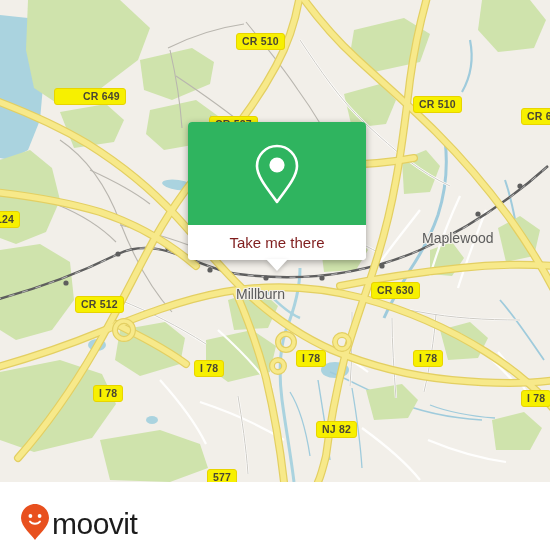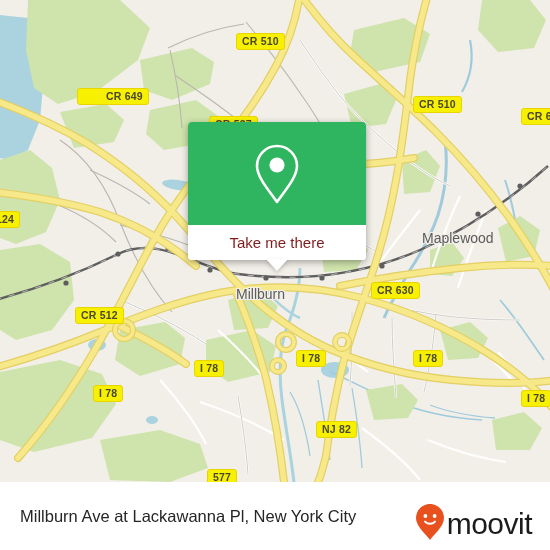--- a/index.html
+++ b/index.html
@@ -268,39 +268,39 @@
         <circle cx="286" cy="342" r="8"></circle>
         <circle cx="342" cy="342" r="7"></circle>
         <circle cx="278" cy="366" r="6"></circle>
       </g>
     </svg>
 
     <div>
       <div class="shield" style="left:236px;top:33px;">
           <span>CR 510</span>
         </div>
-      <div class="shield" style="left:77px;top:88px;padding-left:28px;">
+      <div class="shield" style="left:54px;top:88px;padding-left:28px;">
           <span>CR 649</span>
         </div>
       <div class="shield" style="left:413px;top:96px;">
           <span>CR 510</span>
         </div>
       <div class="shield" style="left:521px;top:108px;">
           <span>CR 6</span>
         </div>
       <div class="shield" style="left:209px;top:116px;">
           <span>CR 527</span>
         </div>
       <div class="shield" style="left:-10px;top:211px;">
           <span>124</span>
         </div>
       <div class="shield" style="left:371px;top:282px;">
           <span>CR 630</span>
         </div>
-      <div class="shield" style="left:75px;top:307px;">
+      <div class="shield" style="left:75px;top:296px;">
           <span>CR 512</span>
         </div>
       <div class="shield" style="left:194px;top:360px;">
           <span>I 78</span>
         </div>
       <div class="shield" style="left:296px;top:350px;">
           <span>I 78</span>
         </div>
       <div class="shield" style="left:413px;top:350px;">
           <span>I 78</span>
@@ -332,21 +332,20 @@
           <path d="M23 3 C12 3 3 12 3 23 C3 35 17 50 23 59 C29 50 43 35 43 23 C43 12 34 3 23 3 Z" fill="none" stroke="#ffffff" stroke-width="2.6" stroke-linejoin="round"></path>
           <circle cx="23" cy="22" r="7.6" fill="#ffffff"></circle>
         </svg>
       </span>
     </div>
     <div class="popup-btn">Take me there</div>
     <div class="popup-tip"></div>
   </div>
 
   <div class="footer">
-    <div class="footer-title">Millburn Ave at Lackawanna Pl, New York City</div>
     <div class="logo">
       <span>
         <svg width="30" height="38" viewBox="0 0 30 38" aria-hidden="true">
           <path d="M15 1 C7.3 1 1 7.3 1 15 C1 24 12 32 15 37 C18 32 29 24 29 15 C29 7.3 22.7 1 15 1 Z" fill="#e8501e"></path>
           <circle cx="10.4" cy="13" r="1.9" fill="#ffffff"></circle>
           <circle cx="19.6" cy="13" r="1.9" fill="#ffffff"></circle>
           <path d="M10 18.6 C11.8 21.4 18.2 21.4 20 18.6" stroke="#ffffff" stroke-width="1.9" fill="none" stroke-linecap="round"></path>
         </svg>
       </span>
       <span class="logo-word">moovit</span>

